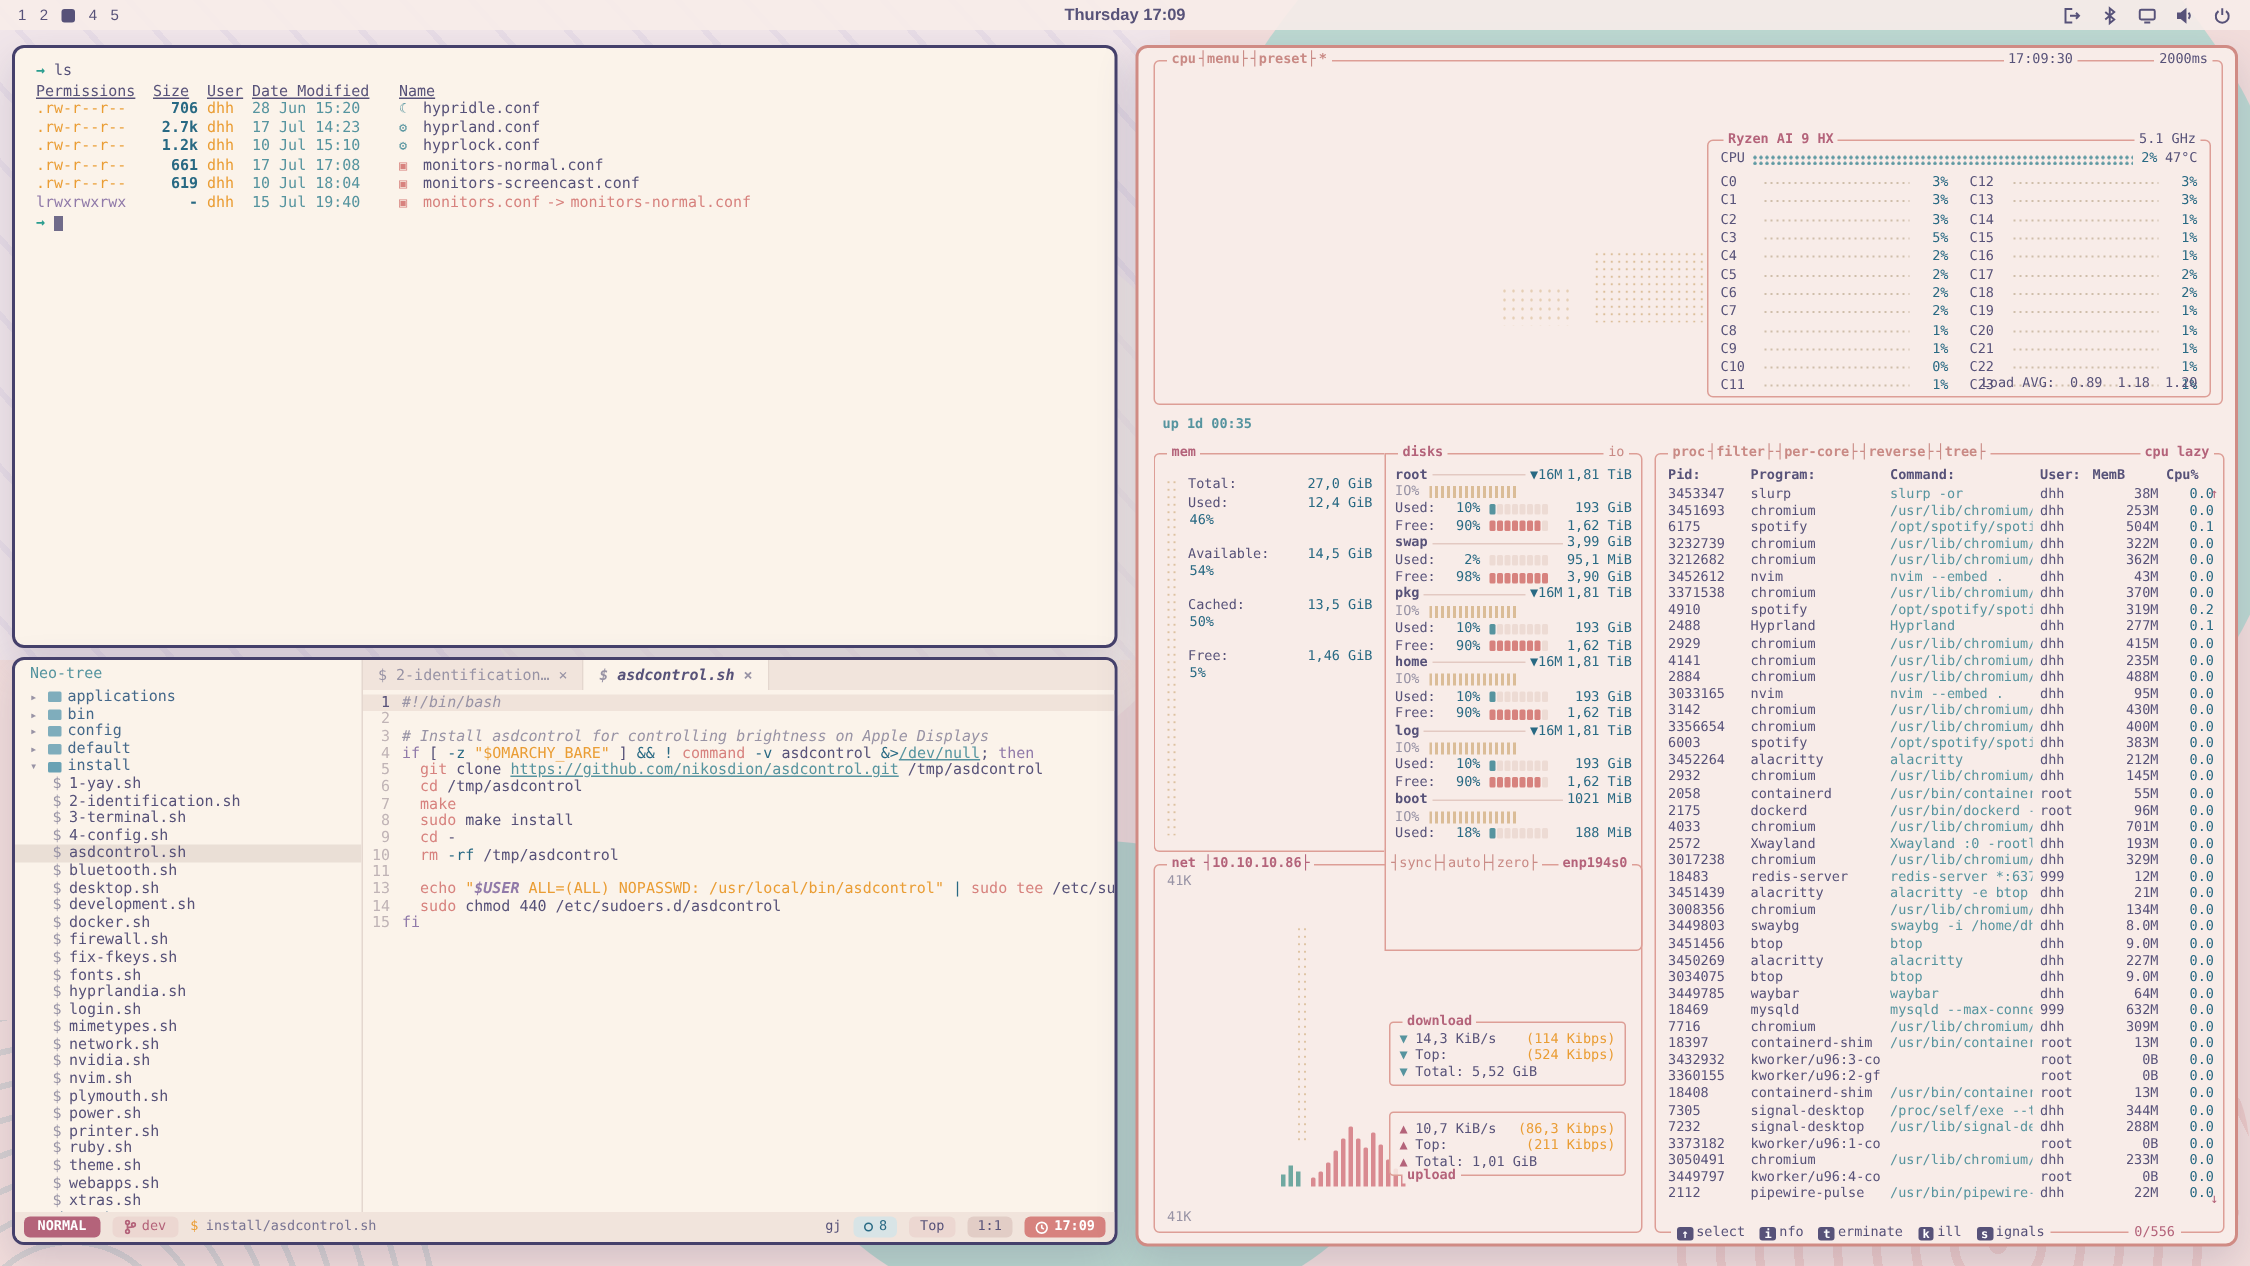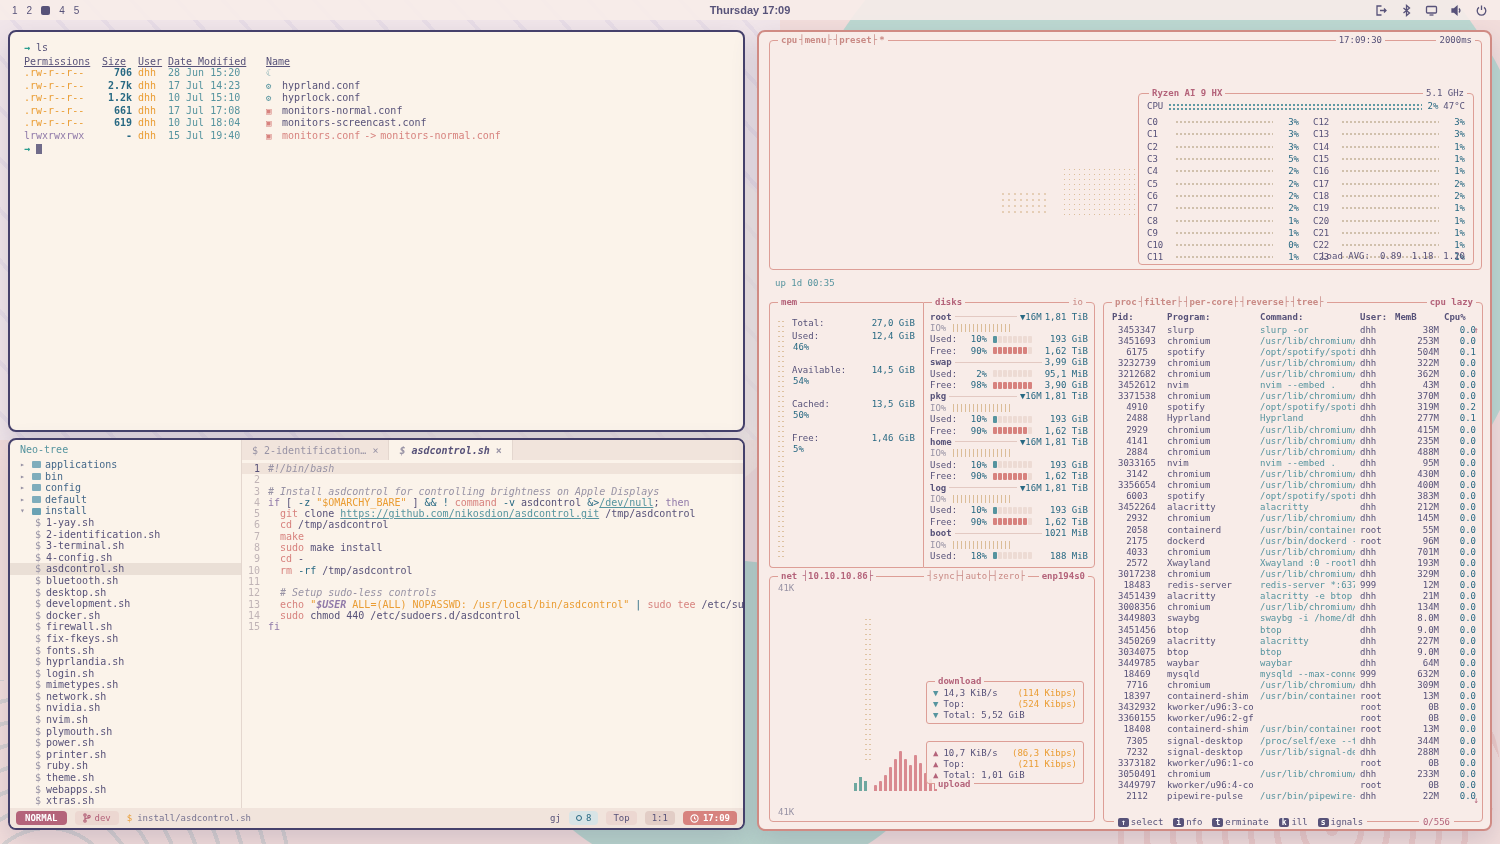--- a/index.html
+++ b/index.html
@@ -103,21 +103,21 @@
   .tealtxt { color:#286983; } .muted { color:#9893a5; }
 
   #cpu-box { left:10px; top:8px; width:713px; height:230px; }
   #cpu-toptabs { left:8px; } 
   #cpu-clock { right:96px; color:#575279; font-weight:normal; }
   #cpu-refresh { right:6px; color:#575279; font-weight:normal; }
   .cpu-hist { position:absolute; left:292px; top:126px; width:76px; height:48px;
     background-image:radial-gradient(circle, rgba(217,186,147,.9) .8px, transparent 1px); background-size:5px 5px; }
   .cpu-hist2 { position:absolute; left:230px; top:150px; width:50px; height:26px;
     background-image:radial-gradient(circle, rgba(217,186,147,.6) .8px, transparent 1px); background-size:6px 6px; }
-  #uptime { position:absolute; left:16px; top:246px; color:#56949f; }
+  #uptime { position:absolute; left:16px; top:246px; color:#56949f;font-weight:bold; }
 
   #ryzen-box { left:368px; top:52px; width:336px; height:172px; border-color:#dd9e96; background:rgba(248,236,232,.6); }
   #ryzen-title { left:10px; }
   #ryzen-freq { right:6px; color:#575279; font-weight:normal; }
   .cpu-meter-row { display:flex; align-items:center; gap:5px; padding:7px 8px 3px; }
   .cpu-meter { flex:1; height:7px;
     background-image:radial-gradient(circle, rgba(86,148,159,.95) 1px, transparent 1.2px); background-size:4px 4px; }
   #cores { display:grid; grid-template-columns:1fr 1fr; column-gap:14px; padding:2px 8px 0; }
   .core { display:flex; align-items:center; gap:4px; height:12.3px; }
   .cname { width:24px; color:#575279; }
@@ -129,21 +129,21 @@
 
   #mem-box { left:10px; top:270px; width:154px; height:266px; border-right:none; border-radius:4px 0 0 4px; }
   #mem-list { padding:12px 8px 0 22px; }
   .mrow { display:flex; justify-content:space-between; margin-top:3px; }
   .mlabel { color:#575279; }
   .mval { color:#286983; }
   .mpct { color:#286983; margin:1px 1px 13px; }
   .vstrip { position:absolute; left:7px; top:16px; bottom:10px; width:9px;
     background-image:radial-gradient(circle, rgba(217,186,147,.85) .8px, transparent 1px); background-size:4px 5px; }
 
-  #disks-box { left:164px; top:270px; width:172px; height:266px; border-radius:0 4px 4px 0; }
+  #disks-box { left:164px; top:270px; width:172px; height:332px; border-radius:0 4px 4px 0; }
   #disks-io { right:8px; color:#c98a85; font-weight:normal; }
   #disk-list { padding:8px 6px 0; }
   .drow { display:flex; align-items:center; gap:3px; height:11.4px; white-space:nowrap; }
   .dname { color:#575279; font-weight:bold; }
   .dleader { flex:1; border-bottom:1px solid #e3c9c2; height:1px; }
   .drate { color:#286983; }
   .dsize { color:#286983; }
   .dio-bars { width:58px; height:8px; margin-left:4px;
     background:repeating-linear-gradient(90deg, rgba(217,186,147,.95) 0 1.5px, transparent 1.5px 4px); }
   .dlabel { color:#575279; width:30px; }
@@ -175,21 +175,21 @@
   .narrow-down { color:#56949f; } .narrow-up { color:#b4637a; }
   .nval { color:#575279; } .nparen { color:#ea9d34; margin-left:auto; }
 
   #proc-box { left:344px; top:270px; width:380px; height:520px; }
   #proc-title-group { left:8px; }
   #proc-sort { right:6px; color:#b4637a; }
   .proc-grid { display:grid; grid-template-columns:50px 88px 1fr 30px 44px 32px; column-gap:5px; padding:0 6px 0 8px; align-items:center; }
   #proc-head { margin-top:8px; font-weight:bold; color:#575279; height:12px; }
   #proc-rows { margin-top:1px; }
   .prow { height:11.12px; font-size:9px; cursor:default; }
-  .ppid { text-align:center; color:#575279; }
+  .ppid { text-align:left; color:#575279; }
   .pname { color:#575279; overflow:hidden; }
   .pcmd { color:#56949f; overflow:hidden; white-space:nowrap; }
   .puser { color:#575279; }
   .pmem { color:#575279; text-align:right; }
   .pcpu { text-align:right; color:#286983; }
   #proc-scroll-down { position:absolute; right:3px; bottom:16px; color:#b4637a; }
   #proc-scroll-up { position:absolute; right:3px; top:22px; color:#b4637a; }
   #proc-footer { position:absolute; left:10px; bottom:-6px; display:flex; gap:10px; background:#f8ece8; padding:0 4px; }
   .hint { display:flex; align-items:center; gap:2px; color:#575279; }
   .hkey { background:#575279; color:#fff; border-radius:2px; padding:0 3px; font-weight:bold; font-size:8px; }
@@ -247,21 +247,21 @@
   </div>
 </div>
 
 <div id="terminal" class="win">
   <div class="promptrow">
     <span class="prompt">→</span>
     <span>ls</span>
   </div>
   <div class="trow thead" id="term-headers"><span>Permissions</span><span>Size</span><span>User</span><span>Date Modified</span><span>Name</span></div>
   <div id="term-files">
-      <div class="trow"><span class="perm">.rw-r--r--</span><span class="size">706</span><span class="user">dhh</span><span class="date">28 Jun 15:20</span><span class="ficon" style="color: rgb(86, 148, 159);">☾</span></div>
+      <div class="trow"><span class="perm">.rw-r--r--</span><span class="size">706</span><span class="user">dhh</span><span class="date">28 Jun 15:20</span><span class="ficon" style="color: rgb(86, 148, 159);">☾</span><span><span class="fname">hypridle.conf</span></span></div>
       <div class="trow"><span class="perm">.rw-r--r--</span><span class="size">2.7k</span><span class="user">dhh</span><span class="date">17 Jul 14:23</span><span class="ficon" style="color: rgb(86, 148, 159);">⚙</span><span><span class="fname">hyprland.conf</span></span></div>
       <div class="trow"><span class="perm">.rw-r--r--</span><span class="size">1.2k</span><span class="user">dhh</span><span class="date">10 Jul 15:10</span><span class="ficon" style="color: rgb(86, 148, 159);">⚙</span><span><span class="fname">hyprlock.conf</span></span></div>
       <div class="trow"><span class="perm">.rw-r--r--</span><span class="size">661</span><span class="user">dhh</span><span class="date">17 Jul 17:08</span><span class="ficon" style="color: rgb(215, 130, 126);">▣</span><span><span class="fname">monitors-normal.conf</span></span></div>
       <div class="trow"><span class="perm">.rw-r--r--</span><span class="size">619</span><span class="user">dhh</span><span class="date">10 Jul 18:04</span><span class="ficon" style="color: rgb(215, 130, 126);">▣</span><span><span class="fname">monitors-screencast.conf</span></span></div>
       <div class="trow"><span class="perm iris">lrwxrwxrwx</span><span class="size">-</span><span class="user">dhh</span><span class="date">15 Jul 19:40</span><span class="ficon" style="color: rgb(215, 130, 126);">▣</span><span><span class="fname" style="color: rgb(215, 130, 126);">monitors.conf</span><span class="arrow">-&gt;</span><span class="fname rose">monitors-normal.conf</span></span></div>
     </div>
   <div class="promptrow" style="margin-top:1px">
     <span class="prompt">→</span>
     <span class="cursor-block"></span>
   </div>
@@ -421,21 +421,20 @@
           <div class="cline"><span class="lnum">2</span><span class="ltext"></span></div>
           <div class="cline"><span class="lnum">3</span><span class="ltext"><span class="tok-cmt"># Install asdcontrol for controlling brightness on Apple Displays</span></span></div>
           <div class="cline"><span class="lnum">4</span><span class="ltext"><span class="tok-kw">if</span><span class="tok-p"> [ </span><span class="tok-op">-z</span><span class="tok-p"> </span><span class="tok-str">"$OMARCHY_BARE"</span><span class="tok-p"> ] </span><span class="tok-op">&amp;&amp;</span><span class="tok-p"> </span><span class="tok-op">!</span><span class="tok-p"> </span><span class="tok-cmd">command</span><span class="tok-p"> </span><span class="tok-op">-v</span><span class="tok-p"> asdcontrol </span><span class="tok-op">&amp;&gt;</span><span class="tok-url">/dev/null</span><span class="tok-p">; </span><span class="tok-kw">then</span></span></div>
           <div class="cline"><span class="lnum">5</span><span class="ltext"><span class="tok-p">  </span><span class="tok-cmd">git</span><span class="tok-p"> clone </span><span class="tok-url">https://github.com/nikosdion/asdcontrol.git</span><span class="tok-p"> /tmp/asdcontrol</span></span></div>
           <div class="cline"><span class="lnum">6</span><span class="ltext"><span class="tok-p">  </span><span class="tok-cmd">cd</span><span class="tok-p"> /tmp/asdcontrol</span></span></div>
           <div class="cline"><span class="lnum">7</span><span class="ltext"><span class="tok-p">  </span><span class="tok-cmd">make</span></span></div>
           <div class="cline"><span class="lnum">8</span><span class="ltext"><span class="tok-p">  </span><span class="tok-cmd">sudo</span><span class="tok-p"> make install</span></span></div>
           <div class="cline"><span class="lnum">9</span><span class="ltext"><span class="tok-p">  </span><span class="tok-cmd">cd</span><span class="tok-p"> -</span></span></div>
           <div class="cline"><span class="lnum">10</span><span class="ltext"><span class="tok-p">  </span><span class="tok-cmd">rm</span><span class="tok-p"> </span><span class="tok-op">-rf</span><span class="tok-p"> /tmp/asdcontrol</span></span></div>
           <div class="cline"><span class="lnum">11</span><span class="ltext"></span></div>
-          <div class="cline"><span class="lnum">12</span><span class="ltext"><span class="tok-p">  </span><span class="tok-cmt"># Setup sudo-less controls</span></span></div>
           <div class="cline"><span class="lnum">13</span><span class="ltext"><span class="tok-p">  </span><span class="tok-cmd">echo</span><span class="tok-p"> </span><span class="tok-str">"</span><span class="tok-var">$USER</span><span class="tok-str"> ALL=(ALL) NOPASSWD: /usr/local/bin/asdcontrol"</span><span class="tok-p"> </span><span class="tok-op">|</span><span class="tok-p"> </span><span class="tok-cmd">sudo</span><span class="tok-p"> </span><span class="tok-cmd">tee</span><span class="tok-p"> /etc/sudoe</span></span></div>
           <div class="cline"><span class="lnum">14</span><span class="ltext"><span class="tok-p">  </span><span class="tok-cmd">sudo</span><span class="tok-p"> chmod 440 /etc/sudoers.d/asdcontrol</span></span></div>
           <div class="cline"><span class="lnum">15</span><span class="ltext"><span class="tok-kw">fi</span></span></div>
         </div>
     </div>
   </div>
   <div id="statusline">
     <span class="mode-badge">NORMAL</span>
     <span class="branch-chip">
       <svg width="8" height="10" viewBox="0 0 8 10" fill="none" stroke="#b4637a" stroke-width="1.2">

